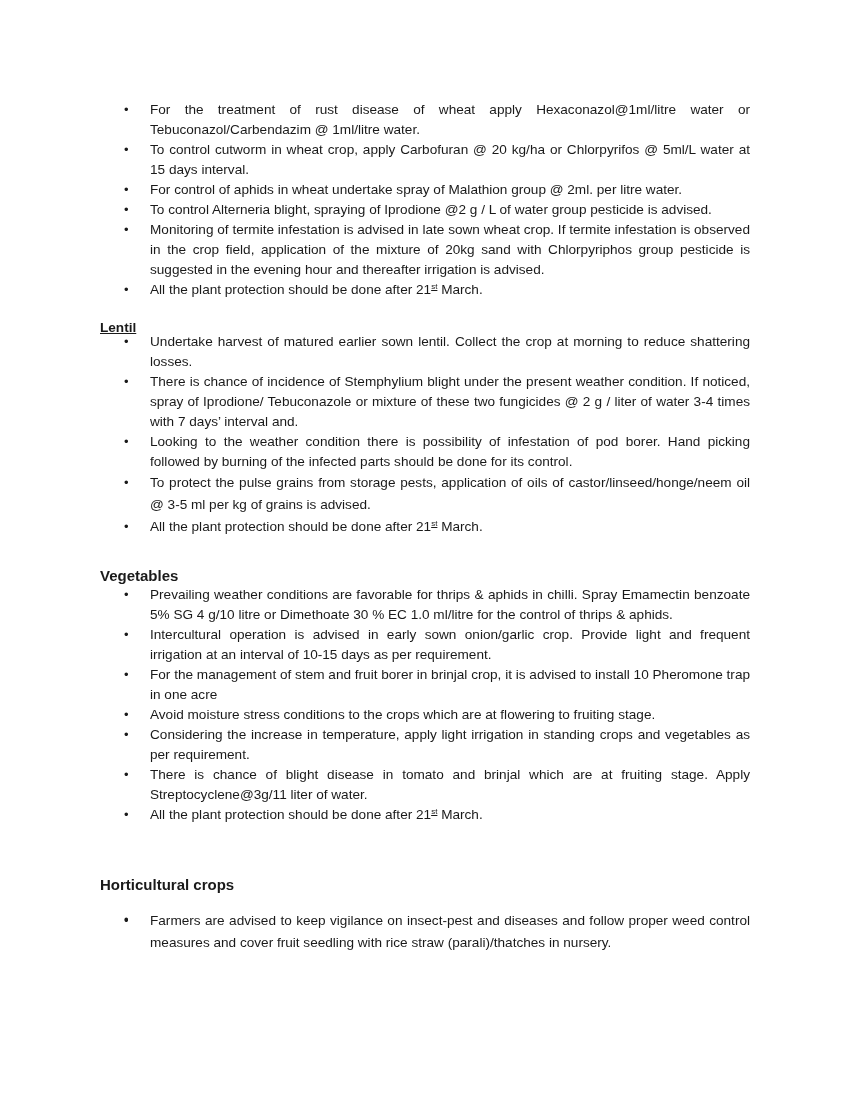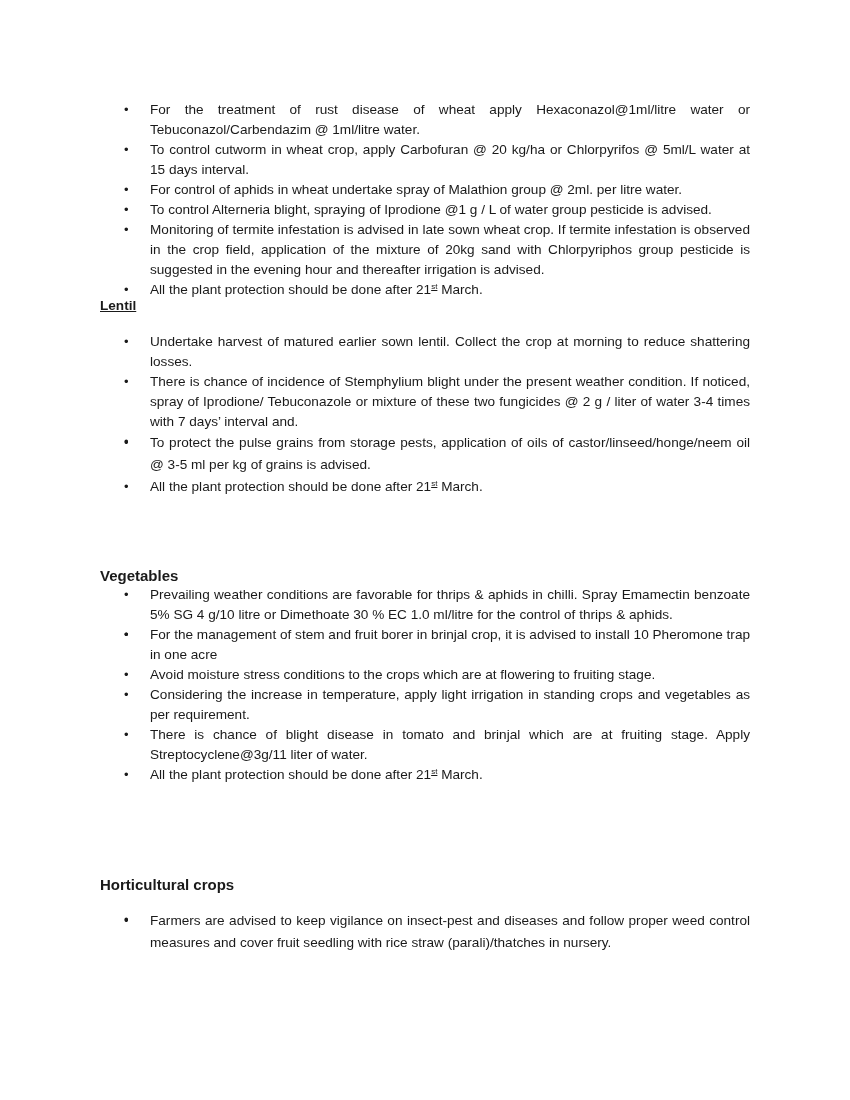--- a/index.html
+++ b/index.html
@@ -18,42 +18,42 @@
 </head>
 <body>
 
 <div class="page">
 
   <div class="block" style="top:100px;">
     <ul>
       <li><span class="bullet">•</span><span>For the treatment of rust disease of wheat apply Hexaconazol@1ml/litre water or Tebuconazol/Carbendazim @ 1ml/litre water.</span></li>
       <li><span class="bullet">•</span><span>To control cutworm in wheat crop, apply Carbofuran @ 20 kg/ha or Chlorpyrifos @ 5ml/L water at 15 days interval.</span></li>
       <li><span class="bullet">•</span><span>For control of aphids in wheat undertake spray of Malathion group @ 2ml. per litre water.</span></li>
-      <li><span class="bullet">•</span><span>To control Alterneria blight, spraying of Iprodione @1 g / L of water group pesticide is advised.</span></li>
+      <li><span class="bullet">•</span><span>To control Alterneria blight, spraying of Iprodione @2 g / L of water group pesticide is advised.</span></li>
       <li><span class="bullet">•</span><span>Monitoring of termite infestation is advised in late sown wheat crop. If termite infestation is observed in the crop field, application of the mixture of 20kg sand with Chlorpyriphos group pesticide is suggested in the evening hour and thereafter irrigation is advised.</span></li>
       <li><span class="bullet">•</span><span>All the plant protection should be done after 21</span><sup>st</sup><span> March.</span></li>
     </ul>
   </div>
 
-  <div class="h-small" style="top:298px;text-decoration:underline;">Lentil</div>
+  <div class="h-small" style="top:320px;text-decoration:underline;">Lentil</div>
   <div class="block" style="top:332px;">
     <ul>
       <li><span class="bullet">•</span><span>Undertake harvest of matured earlier sown lentil. Collect the crop at morning to reduce shattering losses.</span></li>
       <li><span class="bullet">•</span><span>There is chance of incidence of Stemphylium blight under the present weather condition.  If noticed, spray of Iprodione/ Tebuconazole or mixture of these two fungicides @ 2 g / liter of water 3-4 times with 7 days’ interval and.</span></li>
-      <li><span class="bullet">•</span></li>
+      <li><span class="bullet">•</span><span>Looking to the weather condition there is possibility of infestation of pod borer. Hand picking followed by burning of the infected parts should be done for its control.</span></li>
       <li style="line-height:22px;"><span class="bullet">•</span><span>To protect the pulse grains from storage pests, application of oils of castor/linseed/honge/neem oil @ 3-5 ml per kg of grains is advised.</span></li>
       <li style="line-height:22px;"><span class="bullet">•</span><span>All the plant protection should be done after 21</span><sup>st</sup><span> March.</span></li>
     </ul>
   </div>
 
   <div class="h-large" style="top:567px;">Vegetables</div>
   <div class="block" style="top:585px;">
     <ul>
       <li><span class="bullet">•</span><span>Prevailing weather conditions are favorable for thrips &amp; aphids in chilli. Spray Emamectin benzoate 5% SG 4 g/10 litre or Dimethoate 30 % EC 1.0 ml/litre for the control of thrips &amp; aphids.</span></li>
-      <li><span class="bullet">•</span></li>
+      <li><span class="bullet">•</span><span>Intercultural operation is advised in early sown onion/garlic crop. Provide light and frequent irrigation at an interval of 10-15 days as per requirement.</span></li>
       <li><span class="bullet">•</span><span>For the management of stem and fruit borer in brinjal crop, it is advised to install 10 Pheromone trap in one acre</span></li>
       <li><span class="bullet">•</span><span>Avoid moisture stress conditions to the crops which are at flowering to fruiting stage.</span></li>
       <li><span class="bullet">•</span><span>Considering the increase in temperature, apply light irrigation in standing crops and vegetables as per requirement.</span></li>
       <li><span class="bullet">•</span><span>There is chance of blight disease in tomato and brinjal which are at fruiting stage. Apply Streptocyclene@3g/11 liter of water.</span></li>
       <li><span class="bullet">•</span><span>All the plant protection should be done after 21</span><sup>st</sup><span> March.</span></li>
     </ul>
   </div>
 
   <div class="h-large" style="top:876px;">Horticultural crops</div>
   <div class="block" style="top:910px;">

